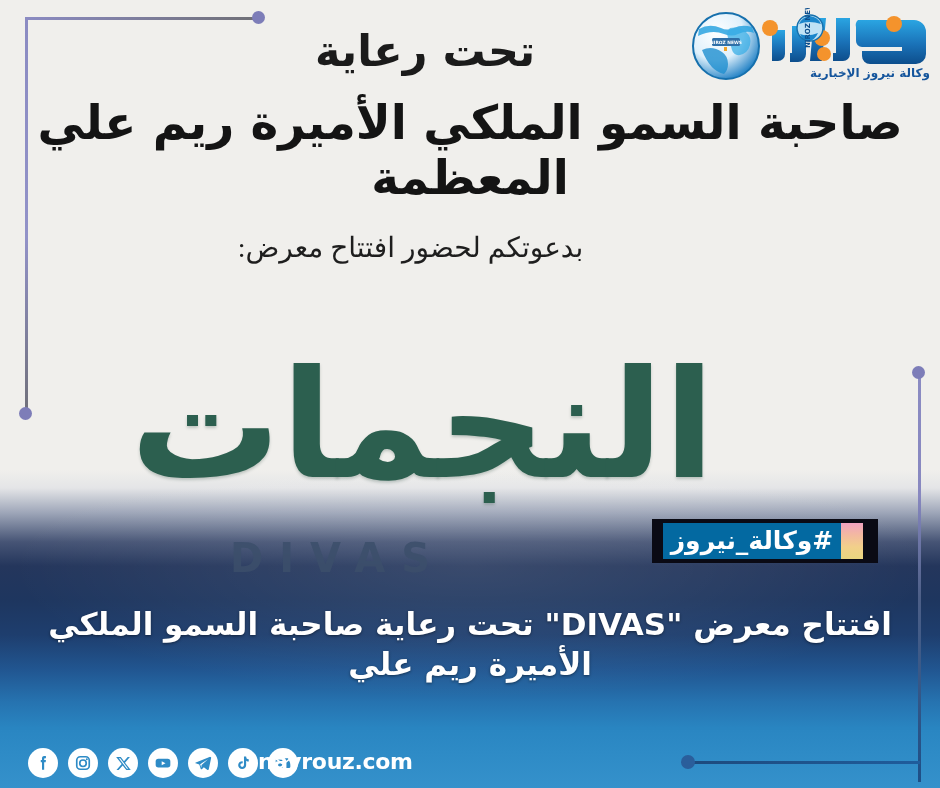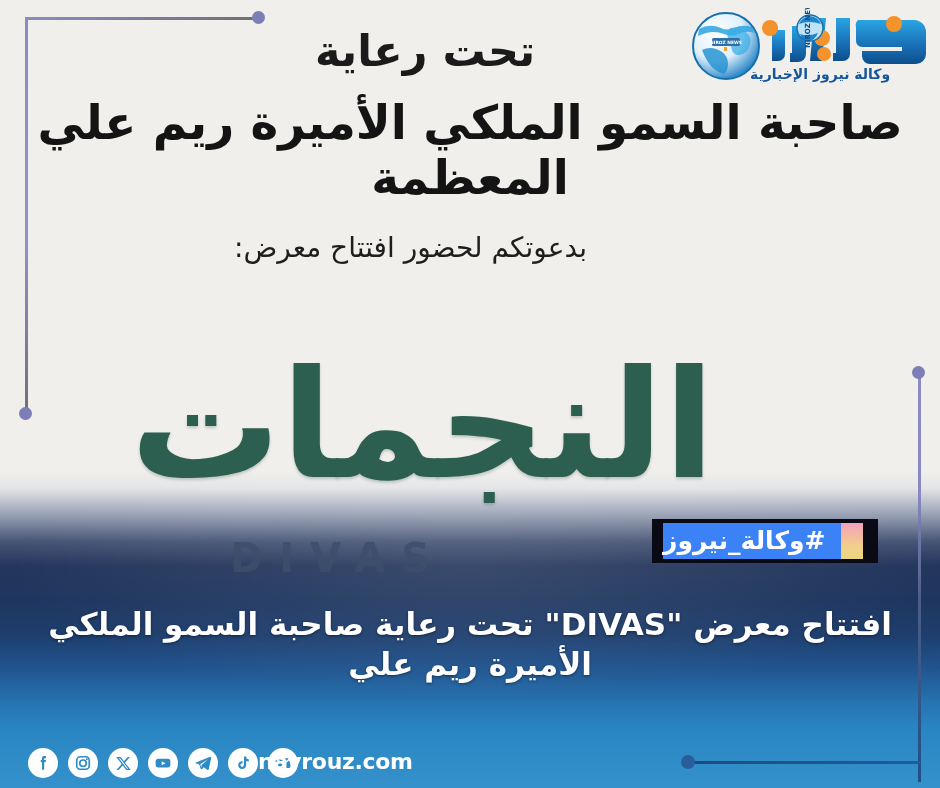--- a/index.html
+++ b/index.html
@@ -62,22 +62,22 @@
      background:linear-gradient(to right,#1d4a7d,#1f5d9c);}
   .brk-bot-dot{position:absolute;left:681px;top:755px;width:14px;height:14px;border-radius:50%;
      background:#2a5e9b;}
 
   
   .logo{position:absolute;right:10px;top:6px;width:240px;height:86px;}
   .logo-globe{position:absolute;left:0;top:4px;width:72px;height:72px;}
   .logo-word{position:absolute;left:72px;top:2px;width:168px;height:62px;}
   .logo-sub{
     position:absolute;left:60px;top:60px;width:180px;
-    text-align:left;
-    font-size:14px;font-weight:bold;color:#15559c;
+    text-align:right;
+    font-size:12px;font-weight:bold;color:#15559c;
     direction:rtl;letter-spacing:0px;
     font-family:"DejaVu Sans",sans-serif;
   }
 
   
   .ar{direction:rtl;unicode-bidi:bidi-override;text-align:center;}
   .h-patron{
     position:absolute;left:0;top:26px;width:850px;
     font-size:43px;font-weight:bold;color:#1b1b1b;
     letter-spacing:0px;
@@ -85,21 +85,21 @@
   .h-princess{
     position:absolute;left:0;top:95px;width:940px;
     font-size:47px;font-weight:bold;color:#141414;
   }
   .p1{
     position:absolute;left:0;top:184px;width:940px;
     font-size:28px;font-weight:400;color:#1e1e1e;
   }
   .p2{
     position:absolute;left:0;top:231px;width:821px;
-    font-size:28px;font-weight:400;color:#1e1e1e;
+    font-size:28px;font-weight:400;color:#1e1e1e;font-family:Liberation Serif, serif;
   }
 
   
   .calli-wrap{
     position:absolute;left:230px;top:285px;width:470px;height:320px;
   }
   .calli{
     position:absolute;left:15px;top:0;width:470px;height:280px;
     direction:rtl;text-align:center;
     font-size:150px;font-weight:bold;color:#2c5f4f;
@@ -116,23 +116,23 @@
     opacity:.85;
   }
 
   
   .hash{
     position:absolute;left:652px;top:519px;width:226px;height:44px;
     background:#0a0a14;
   }
   .hash-inner{
     position:absolute;left:11px;top:4px;width:178px;height:36px;
-    background:#3b82f6;
+    background:#0369a1;
     color:#fff;font-size:25px;font-weight:bold;
-    direction:rtl;text-align:left;line-height:36px;
+    direction:rtl;text-align:center;line-height:36px;
   }
   .hash-strip{
     position:absolute;left:189px;top:4px;width:22px;height:36px;
     background:linear-gradient(to bottom,#f0a2c0,#f3b9a0,#f2d08a,#e9d67f);
   }
 
   
   .headline{
     position:absolute;left:18px;top:604px;width:904px;
     direction:rtl;text-align:center;

